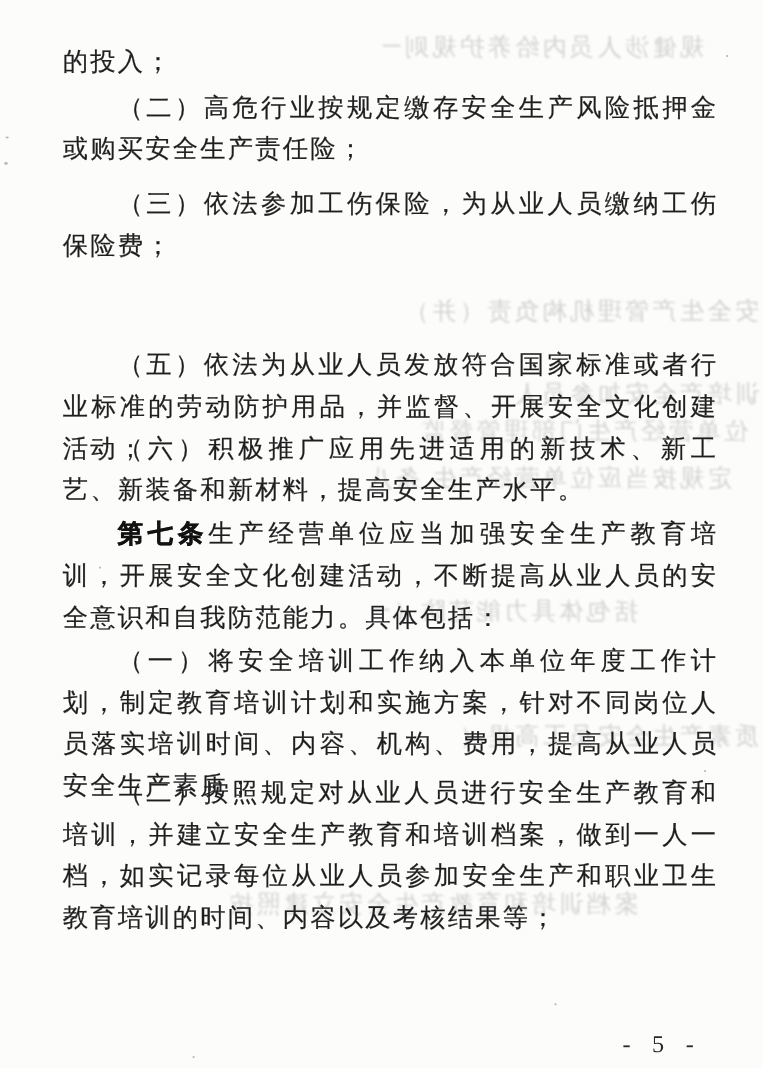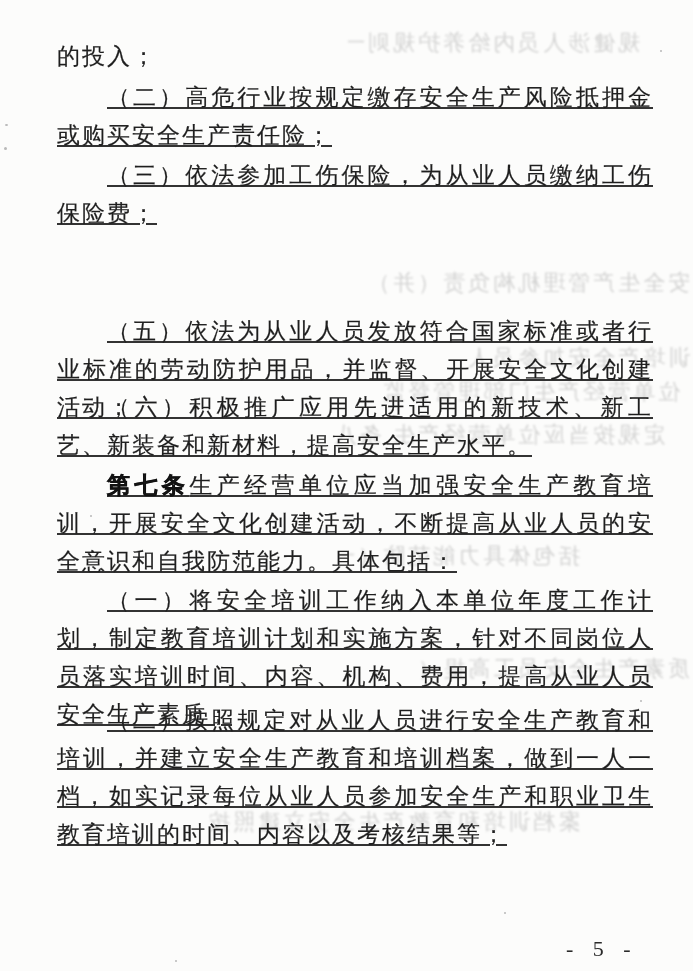--- a/index.html
+++ b/index.html
@@ -24,21 +24,20 @@
     margin: 0;
     font-size: 23px;
     line-height: 38px;
     letter-spacing: 2px;
     text-align: justify;
     color: #1e1e1e;
     -webkit-text-stroke: 0.2px #333;
   }
   .para.indent {
     text-indent: 50px;
-    text-decoration: underline;
   }
   .article-no {
     font-weight: bold;
     -webkit-text-stroke: 0.5px #111;
   }
   
   .ghost {
     position: absolute;
     margin: 0;
     font-size: 22px;
@@ -85,21 +84,21 @@
   <p class="ghost" style="left:345px; top:271px; width:345px;">安全生产管理机构负责（并）</p>
   <p class="ghost" style="left:425px; top:346px; width:265px;">训培产全安加参员人</p>
   <p class="ghost" style="left:345px; top:380px; width:335px;">位单营经产生门部理管督监</p>
   <p class="ghost" style="left:335px; top:423px; width:330px;">定规按当应位单营经产生 条八第</p>
   <p class="ghost" style="left:340px; top:544px; width:240px;">括包体具力能范防（一）</p>
   <p class="ghost" style="left:420px; top:657px; width:270px;">质素产生全安员工高提（三）</p>
   <p class="ghost" style="left:210px; top:810px; width:370px;">案档训培和育教产生全安立建照按</p>
 
   <p class="para" style="top:38px;">的投入；</p>
   <p class="para indent" style="top:79px;">（二）高危行业按规定缴存安全生产风险抵押金或购买安全生产责任险；</p>
-  <p class="para indent" style="top:157px;">（三）依法参加工伤保险，为从业人员缴纳工伤保险费；</p>
+  <p class="para indent" style="top:167px;">（三）依法参加工伤保险，为从业人员缴纳工伤保险费；</p>
   <p class="para indent" style="top:313px;">（五）依法为从业人员发放符合国家标准或者行业标准的劳动防护用品，并监督、开展安全文化创建活动；</p>
   <p class="para indent" style="top:389px;">（六）积极推广应用先进适用的新技术、新工艺、新装备和新材料，提高安全生产水平。</p>
 
   <p class="para indent" style="top:467px;"><span class="article-no">第七条</span><span>生产经营单位应当加强安全生产教育培训，开展安全文化创建活动，不断提高从业人员的安全意识和自我防范能力。具体包括：</span></p>
 
   <p class="para indent" style="top:582px;">（一）将安全培训工作纳入本单位年度工作计划，制定教育培训计划和实施方案，针对不同岗位人员落实培训时间、内容、机构、费用，提高从业人员安全生产素质；</p>
   <p class="para indent" style="top:702px;">（二）按照规定对从业人员进行安全生产教育和培训，并建立安全生产教育和培训档案，做到一人一档，如实记录每位从业人员参加安全生产和职业卫生教育培训的时间、内容以及考核结果等；</p>
 
   <div class="page-number">- 5 -</div>
 

